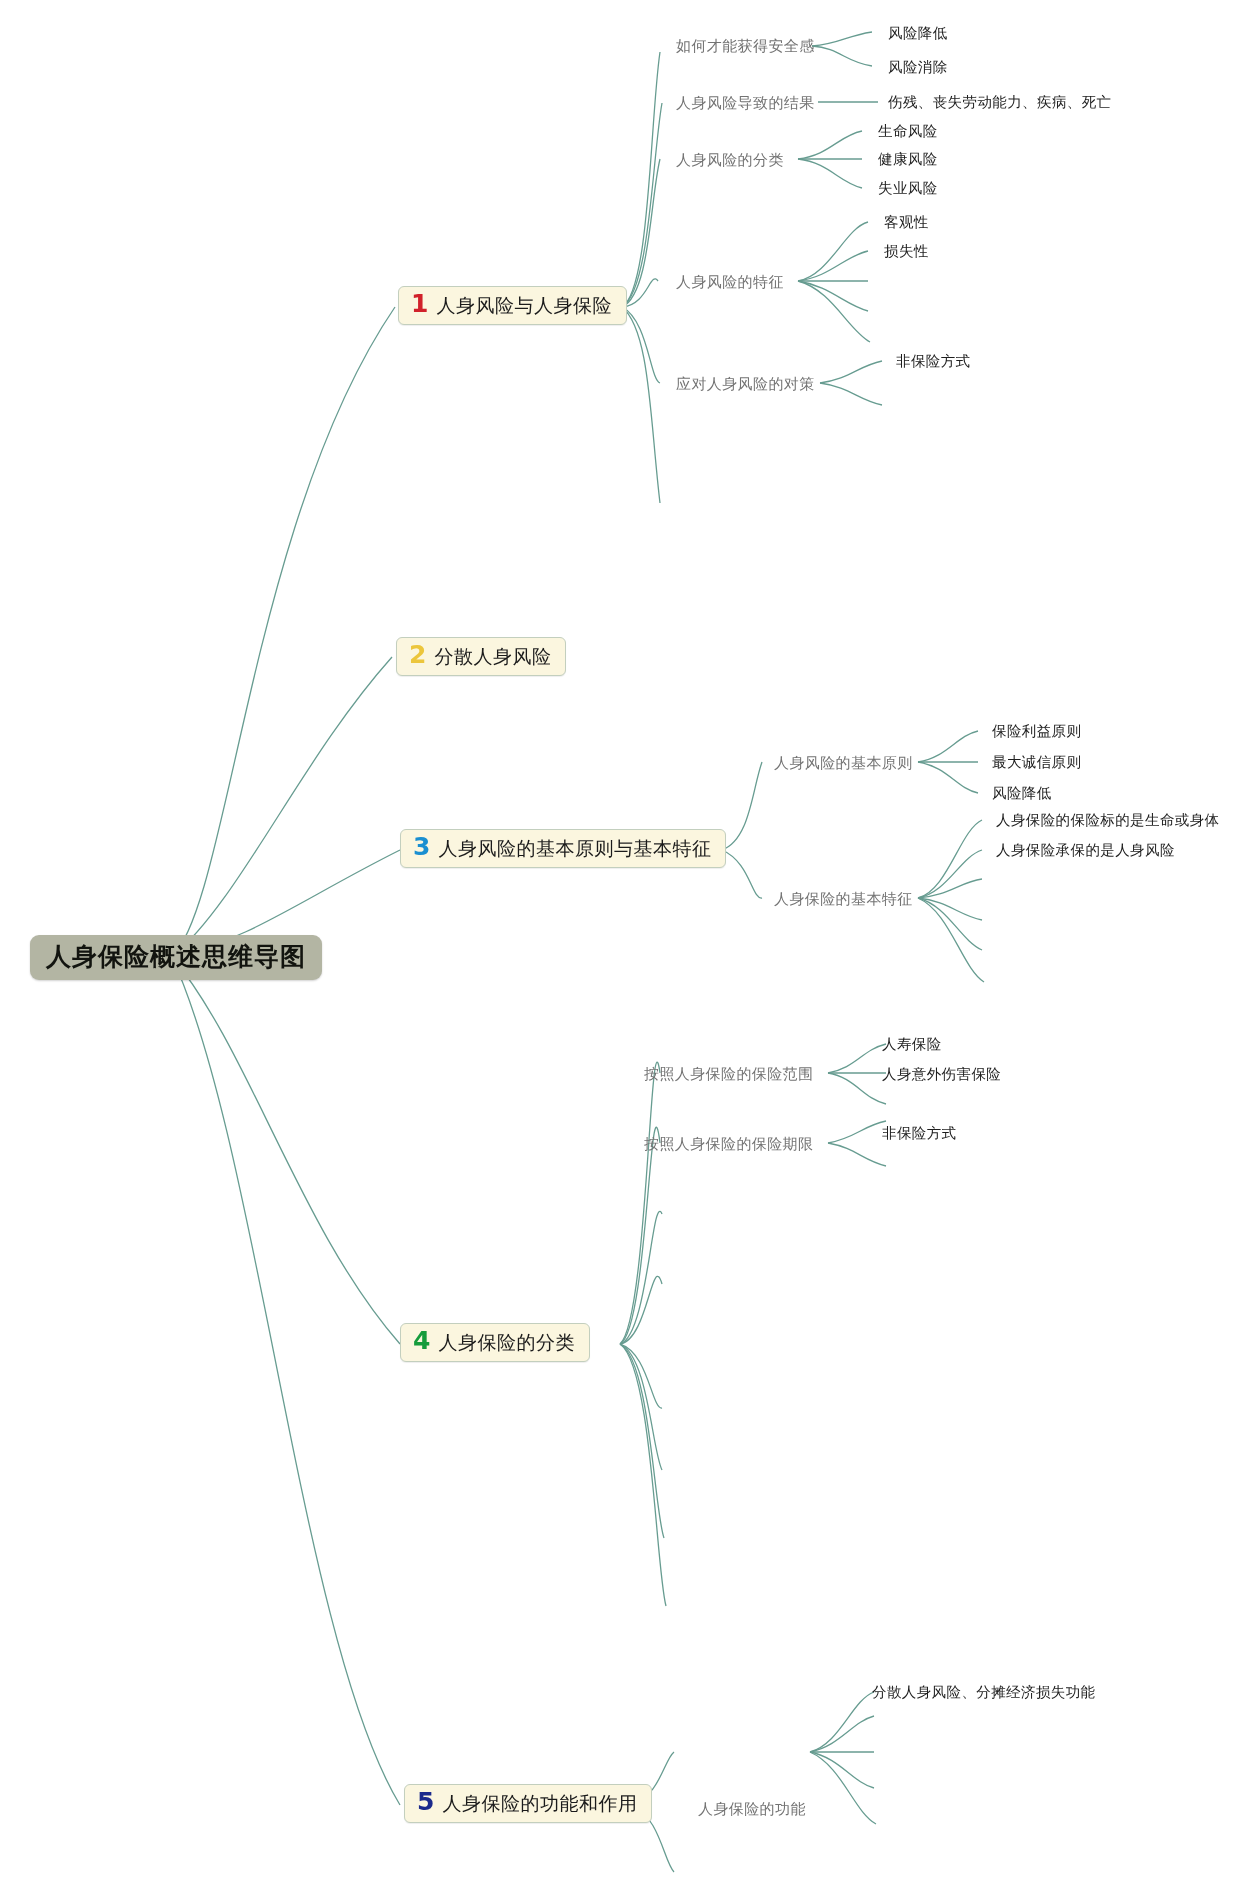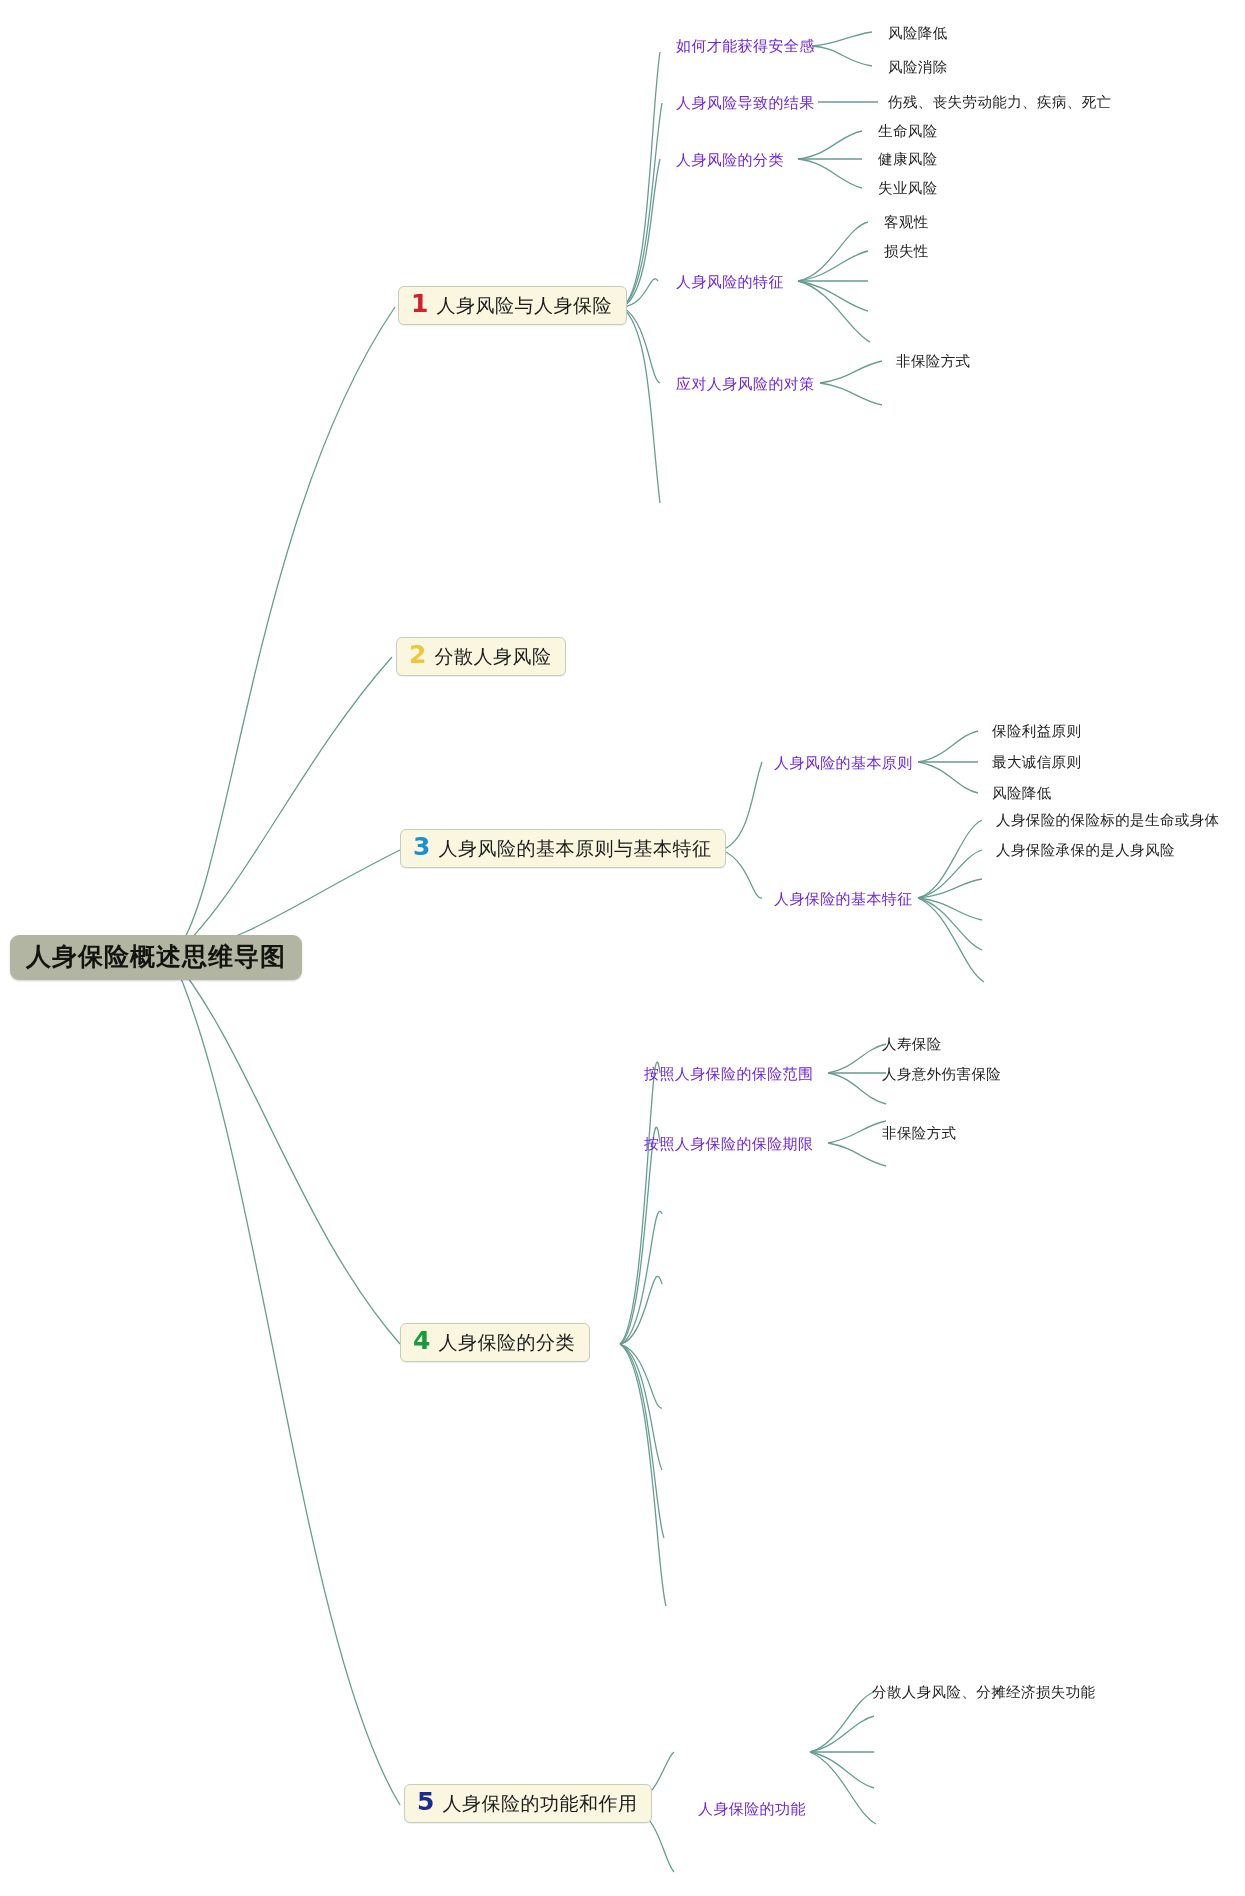--- a/index.html
+++ b/index.html
@@ -48,21 +48,21 @@
     font-size:19px;
     color:#1b1b1b;
     line-height:1.2;
     letter-spacing:.5px;
   }
 
   
   .l2-node{
     position:absolute;
     font-size:15px;
-    color:#6d28d9;
+    color:#737373;
     white-space:nowrap;
     letter-spacing:.4px;
     line-height:1;
   }
   .l3-node{
     position:absolute;
     font-size:14.5px;
     color:#1d1d1d;
     white-space:nowrap;
     letter-spacing:.4px;
@@ -142,21 +142,21 @@
       <path d="M632 1805 C 660 1818, 664 1862, 674 1872"></path>
 
       <path d="M810 1752 C 840 1744, 852 1700, 874 1692"></path>
       <path d="M810 1752 C 840 1746, 852 1722, 874 1716"></path>
       <path d="M810 1752 L 874 1752"></path>
       <path d="M810 1752 C 840 1758, 852 1782, 874 1788"></path>
       <path d="M810 1752 C 842 1766, 854 1812, 876 1824"></path>
     </g>
   </svg>
 
-  <div class="root-node" style="left:10px;top:935px;">人身保险概述思维导图</div>
+  <div class="root-node" style="left:30px;top:935px;">人身保险概述思维导图</div>
 
   <div class="l1-node" style="left:398px;top:286px;">
     <span class="l1-num" style="color:#d1212a">1</span>
     <span class="l1-label">人身风险与人身保险</span>
   </div>
 
   <div class="l2-node" style="left:676px;top:38px;">如何才能获得安全感</div>
   <div class="l2-node" style="left:676px;top:95px;">人身风险导致的结果</div>
   <div class="l2-node" style="left:676px;top:152px;">人身风险的分类</div>
   <div class="l2-node" style="left:676px;top:274px;">人身风险的特征</div>

